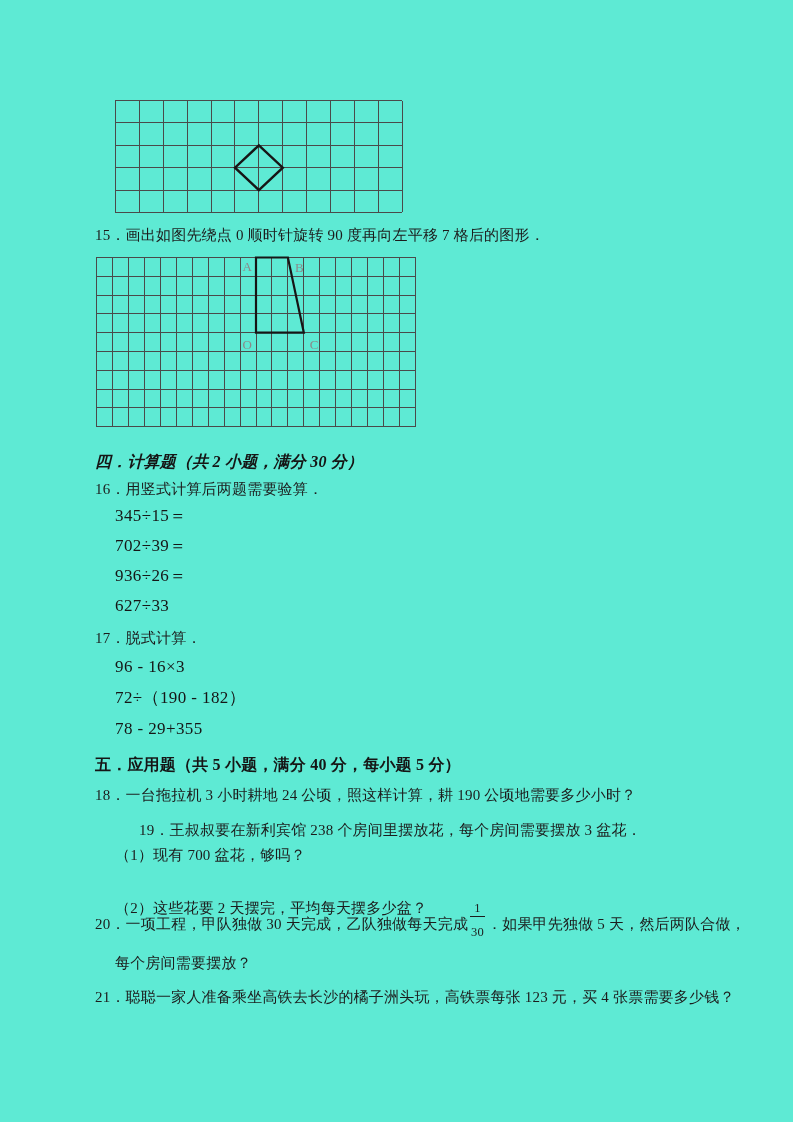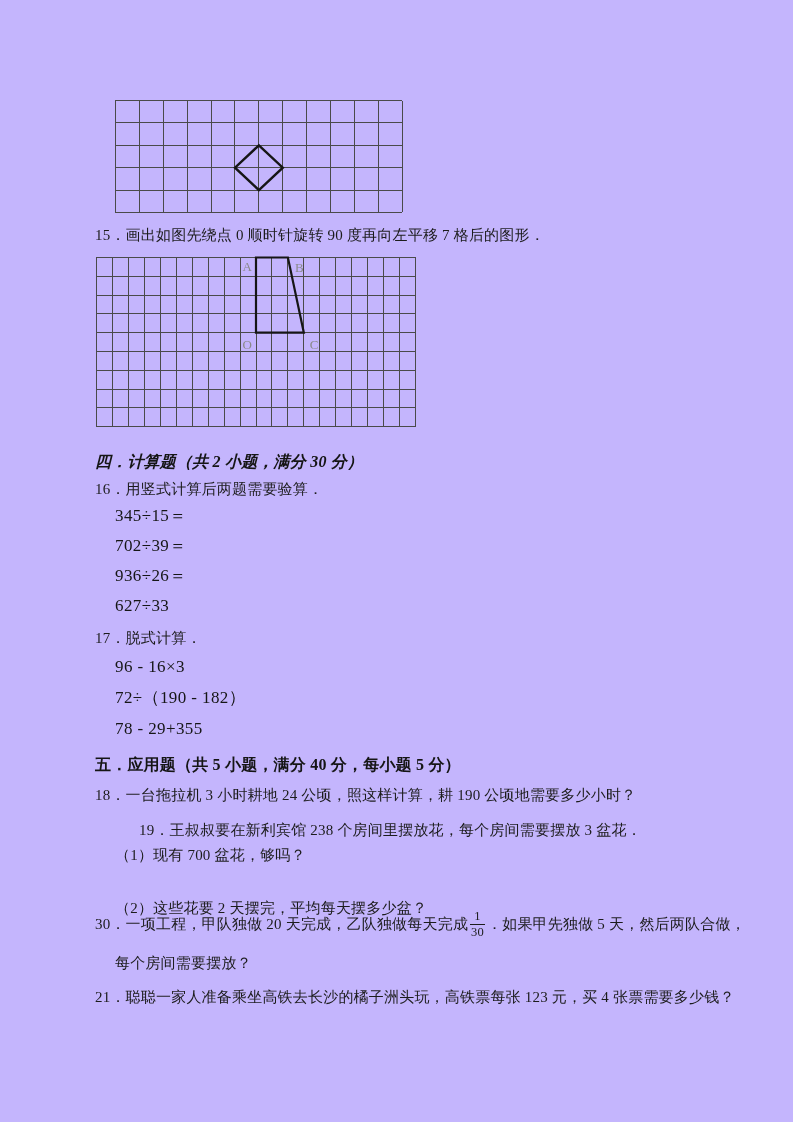--- a/index.html
+++ b/index.html
@@ -4,21 +4,21 @@
 <style>
   html, body {
     margin: 0;
     padding: 0;
     background: #ffffff;
   }
   .page {
     position: relative;
     width: 793px;
     height: 1122px;
-    background: #c4b5fd;
+    background: #5eead4;
     font-family: "Liberation Serif", "DejaVu Serif", serif;
     color: #1c1c1c;
     overflow: hidden;
   }
   .line {
     position: absolute;
     white-space: nowrap;
     font-size: 15px;
     line-height: 20px;
     letter-spacing: 0.2px;
@@ -52,21 +52,21 @@
     font-size: 12.5px;
     line-height: 1.15;
     margin: 0 2px;
     vertical-align: middle;
   }
   .fraction .num {
     padding: 0 4px;
     border-bottom: 1.2px solid #1c1c1c;
   }
   .fraction .den {
-    padding: 0 1px;
+    padding: 8px 1px;
   }
 </style>
 </head>
 <body>
 
 <div class="page">
 
   <div class="figure" id="figure14" style="left:114px; top:99px;"><svg width="289.79999999999995" height="115" viewBox="0 0 289.79999999999995 115">
         <g stroke="#4a4a4a" stroke-width="1" shape-rendering="crispEdges">
           <line x1="1.5" y1="1.5" x2="1.5" y2="113.5"></line>
@@ -152,21 +152,21 @@
 
   <div class="line section-heading" style="left:95px; top:755px;">五．应用题（共 5 小题，满分 40 分，每小题 5 分）</div>
 
   <div class="line" style="left:95px; top:785px;">18．一台拖拉机 3 小时耕地 24 公顷，照这样计算，耕 190 公顷地需要多少小时？</div>
 
   <div class="line" style="left:95px; top:820px;margin-left:44px;">19．王叔叔要在新利宾馆 238 个房间里摆放花，每个房间需要摆放 3 盆花．</div>
   <div class="line" style="left:115px; top:845px;">（1）现有 700 盆花，够吗？</div>
   <div class="line" style="left:115px; top:898px;">（2）这些花要 2 天摆完，平均每天摆多少盆？</div>
 
   <div class="q20-line" style="left:95px; top:903px; height:42px;">
-    <span>30．一项工程，甲队独做 20 天完成，乙队独做每天完成</span>
+    <span>20．一项工程，甲队独做 30 天完成，乙队独做每天完成</span>
     <span class="fraction">
       <span class="num">1</span>
       <span class="den">30</span>
     </span>
     <span>．如果甲先独做 5 天，然后两队合做，</span>
   </div>
   <div class="line" style="left:115px; top:953px;">每个房间需要摆放？</div>
 
   <div class="line" style="left:95px; top:987px;">21．聪聪一家人准备乘坐高铁去长沙的橘子洲头玩，高铁票每张 123 元，买 4 张票需要多少钱？</div>
 

